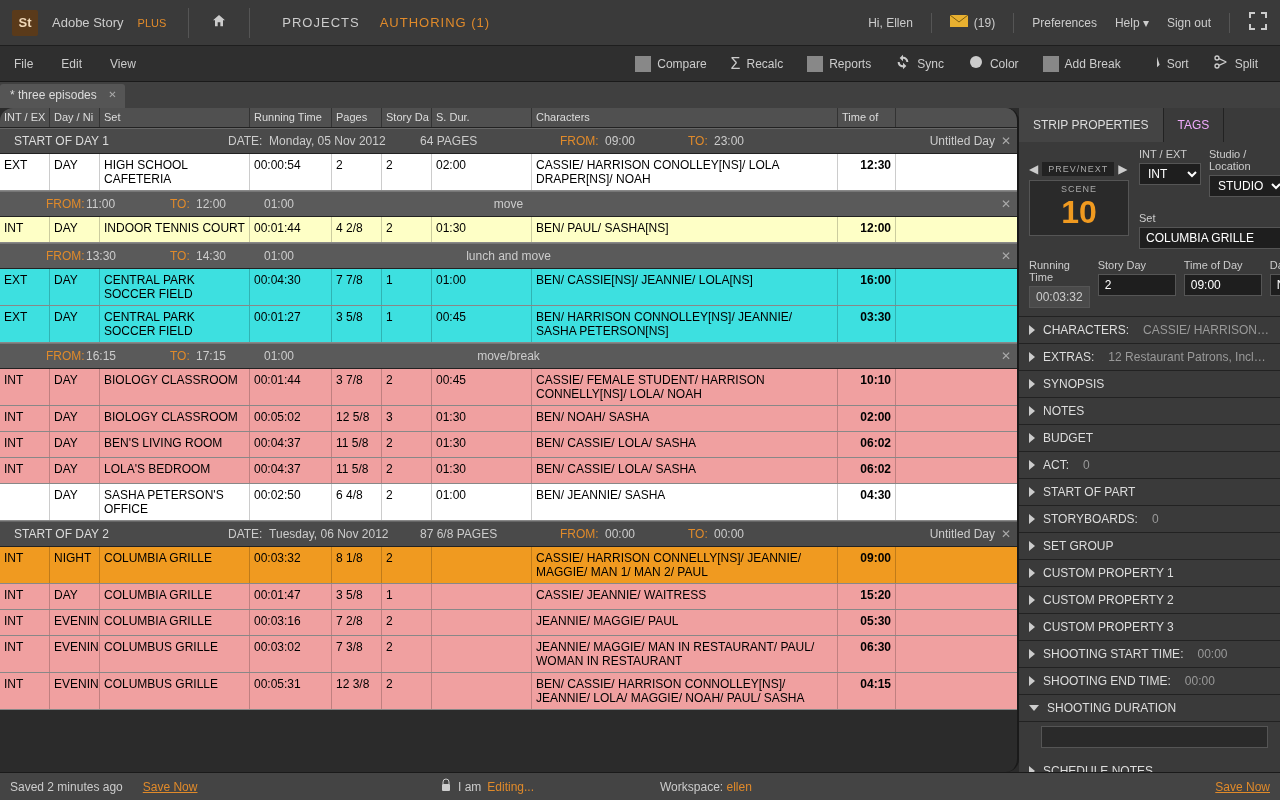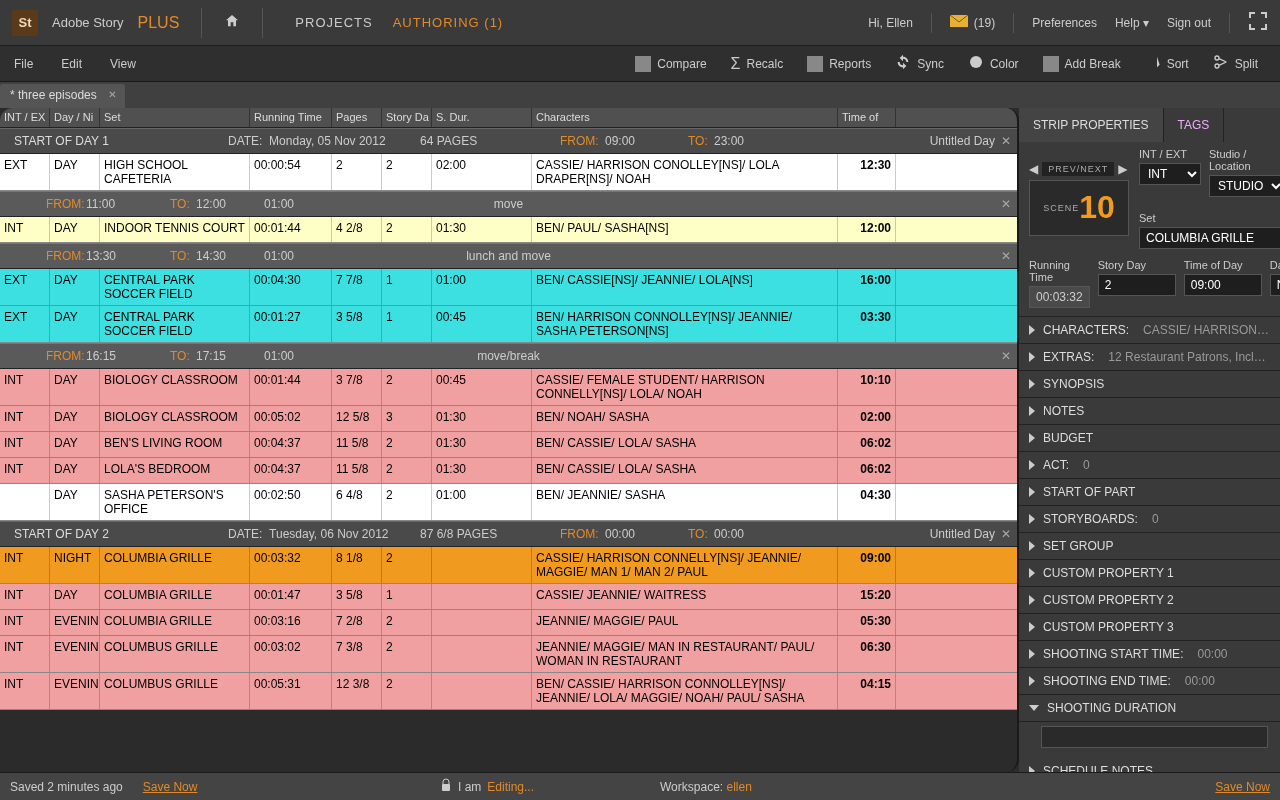--- a/index.html
+++ b/index.html
@@ -2,21 +2,21 @@
 <html><head>
 <meta charset="utf-8">
 <style>
 * { margin:0; padding:0; box-sizing:border-box; font-family:"Segoe UI",Arial,sans-serif; }
 body { width:1280px; height:800px; background:#2b2b2b; color:#ccc; font-size:12px; overflow:hidden; position:relative; }
 
 
 .brandbar { height:46px; background:#3a3a3a; display:flex; align-items:center; padding:0 12px; gap:14px; border-bottom:1px solid #1e1e1e;}
 .brandbar .logo { width:26px; height:26px; background:#5a3a1a; border-radius:2px; display:flex; align-items:center; justify-content:center; color:#f0d8b8; font-weight:bold; font-size:13px;}
 .brandbar .product { color:#ccc; font-size:13px;}
-.brandbar .plus { color:#e08a2a; font-size:16px;}
+.brandbar .plus { color:#e08a2a; font-size:11px;}
 .brandbar .sep { width:1px; height:30px; background:#555; margin:0 8px;}
 .brandbar .nav { display:flex; gap:20px; margin-left:10px;}
 .brandbar .nav span { color:#ccc; font-size:13px; letter-spacing:1px;}
 .brandbar .nav .active { color:#e08a2a;}
 .brandbar .right { margin-left:auto; display:flex; align-items:center; gap:18px; font-size:12px;}
 .brandbar .mail { display:flex; align-items:center; gap:6px;}
 
 
 .menubar { height:36px; background:#2f2f2f; display:flex; align-items:center; padding:0 14px; border-bottom:1px solid #1a1a1a;}
 .menubar .left { display:flex; gap:28px;}
@@ -79,21 +79,21 @@
 .side-tabs .stab { flex:0 0 auto; padding:10px 14px; background:#444; color:#ddd; font-size:12px; font-weight:normal; border-right:1px solid #222;}
 .side-tabs .stab.inactive { background:#3a3a3a; color:#f0abfc;}
 .sp-field { display:flex; flex-direction:column; gap:3px;}
 .sp-field label { font-size:11px; color:#ccc;}
 .sp-input { background:#1e1e1e; border:1px solid #555; color:#fff; padding:3px 6px; font-size:12px; height:22px;}
 .sp-select { background:#1e1e1e; border:1px solid #555; color:#fff; padding:2px 4px; font-size:12px; height:22px;}
 .sp-static { background:#4a4a4a; border:1px solid #555; color:#ccc; padding:3px 6px; font-size:12px; height:22px;}
 
 .scene-block { display:flex; align-items:center; gap:10px; padding:6px 10px;}
 .prevnext { background:#222; color:#aaa; font-size:9px; padding:2px 6px; letter-spacing:1px;}
-.scene-num-box { width:100px; height:56px; background:#2a2a2a; display:flex; flex-direction:row; align-items:center; justify-content:center; border:1px solid #555;}
+.scene-num-box { width:100px; height:56px; background:#2a2a2a; display:flex; flex-direction:column; align-items:center; justify-content:center; border:1px solid #555;}
 .scene-num-box .lbl { font-size:9px; color:#aaa; letter-spacing:1px;}
 .scene-num-box .num { font-size:32px; color:#f09a20; font-weight:bold;}
 
 .acc { border-top:1px solid #222;}
 .acc-item { border-bottom:1px solid #222; padding:6px 10px; display:flex; align-items:center; gap:8px; font-size:12px;}
 .acc-item .tri { width:0; height:0; border-top:5px solid transparent; border-bottom:5px solid transparent; border-left:6px solid #ccc;}
 .acc-item .tri.open { border-left:5px solid transparent; border-right:5px solid transparent; border-top:6px solid #ccc; border-bottom:none;}
 .acc-item .k { color:#ddd;}
 .acc-item .v { color:#999; margin-left:6px; overflow:hidden; white-space:nowrap; text-overflow:ellipsis;}
 .acc-input-row { padding:4px 12px 10px 22px;}

